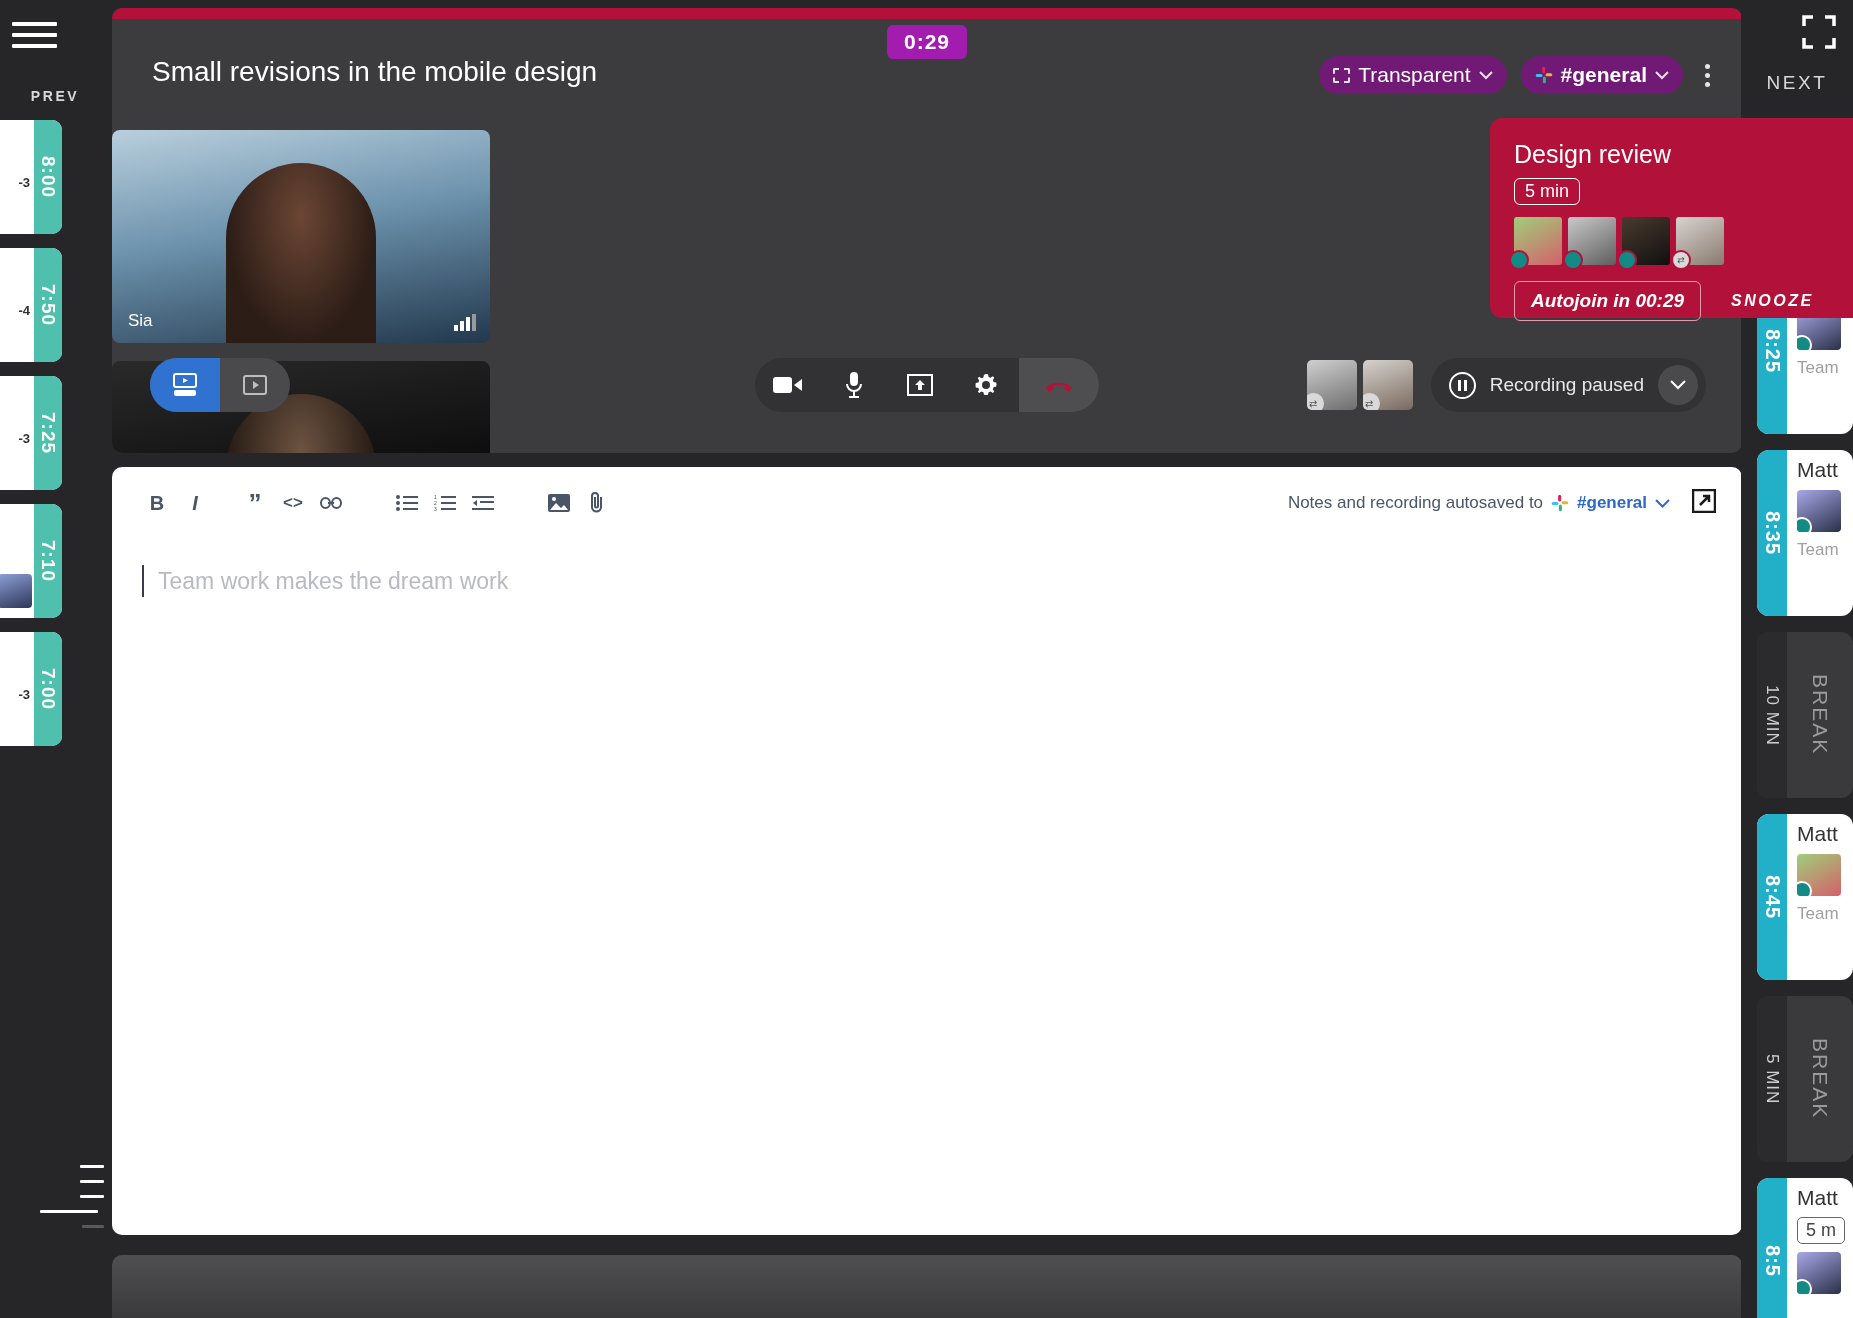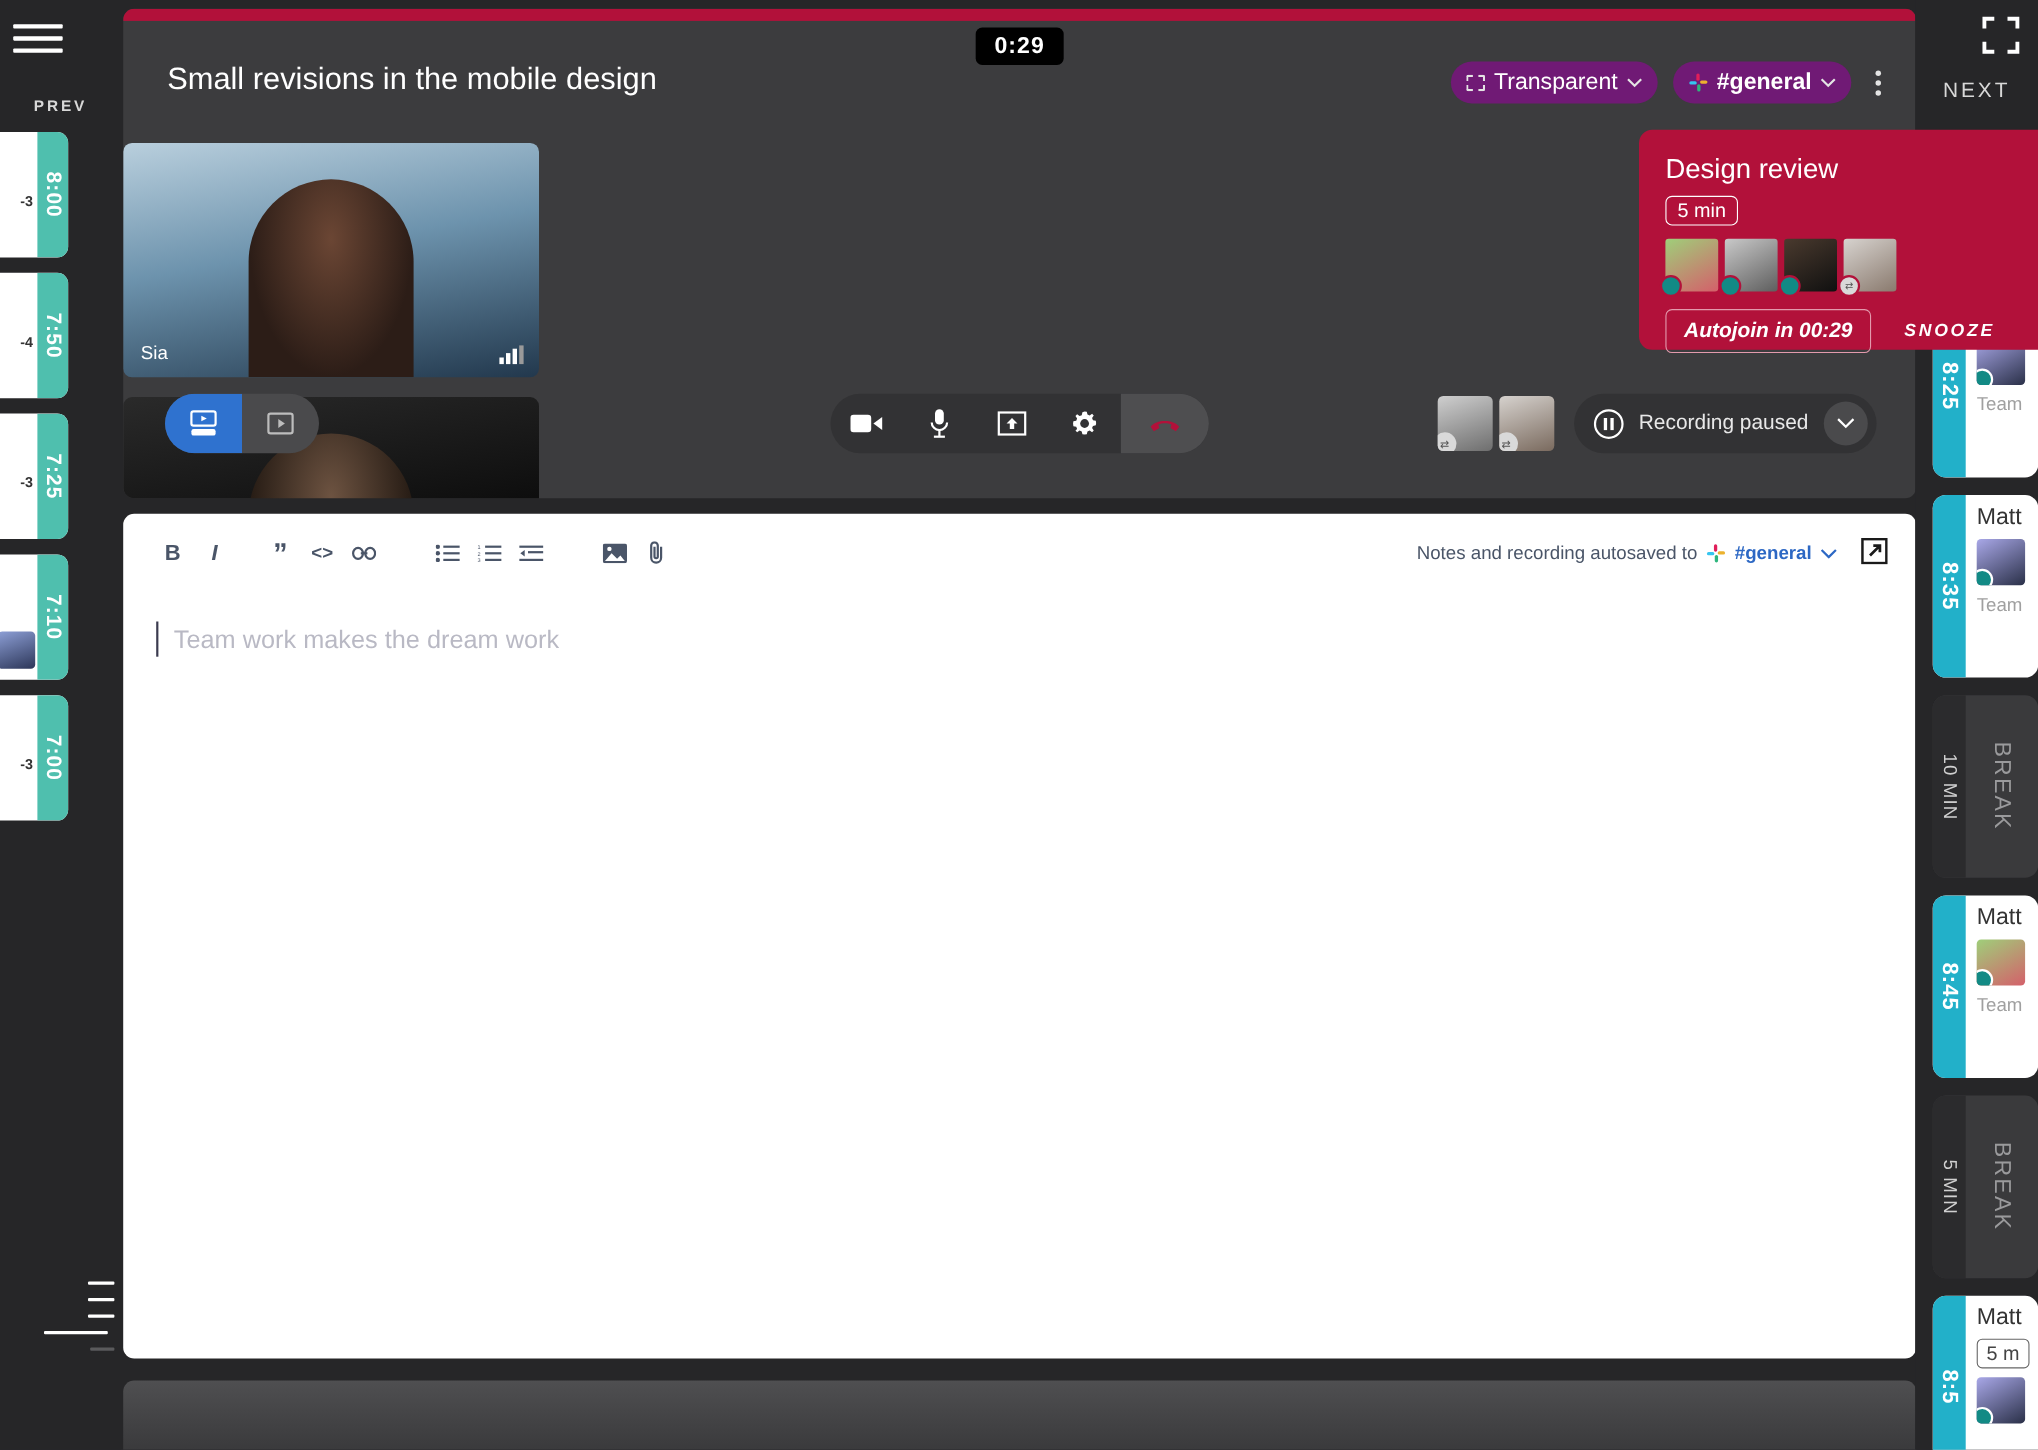--- a/index.html
+++ b/index.html
@@ -99,21 +99,21 @@
   }
 
   
   .call-panel {
     position: absolute; left: 112px; top: 8px; width: 1630px; height: 445px;
     background: #3c3c3e; border-radius: 10px; overflow: hidden;
   }
   .red-bar { position: absolute; left: 0; top: 0; width: 1630px; height: 11px; background: #b2113a; }
   .timer-pill {
     position: absolute; left: 50%; transform: translateX(-50%); top: 17px;
-    background: #000000; color: #fff; font-size: 21px; font-weight: 700;
+    background: #a21caf; color: #fff; font-size: 21px; font-weight: 700;
     padding: 5px 17px; border-radius: 6px; letter-spacing: 1px;
   }
   .call-title {
     position: absolute; left: 40px; top: 48px; color: #fff;
     font-size: 28px; font-weight: 400;
   }
   .top-controls { position: absolute; right: 24px; top: 48px; display: flex; align-items: center; gap: 14px; }
   .chip {
     display: flex; align-items: center; gap: 8px; background: #701a75;
     border-radius: 19px; padding: 7px 14px; color: #fff; font-size: 21px; cursor: pointer;

